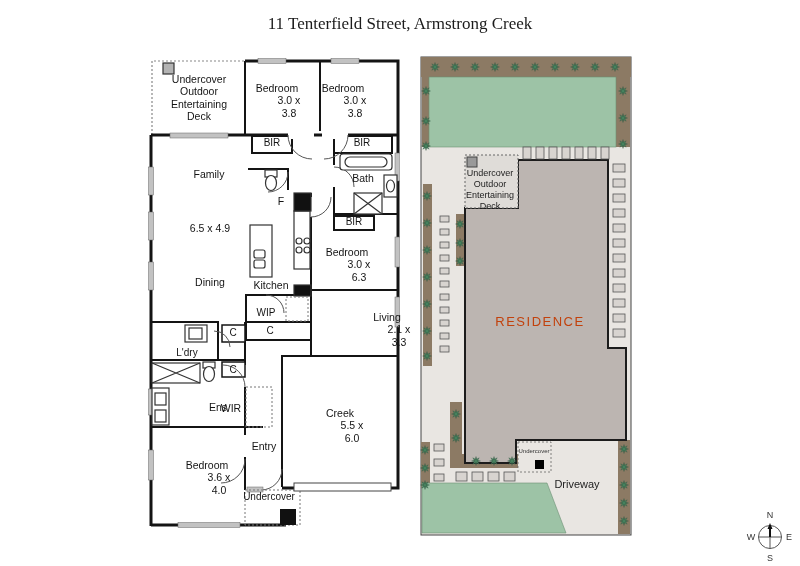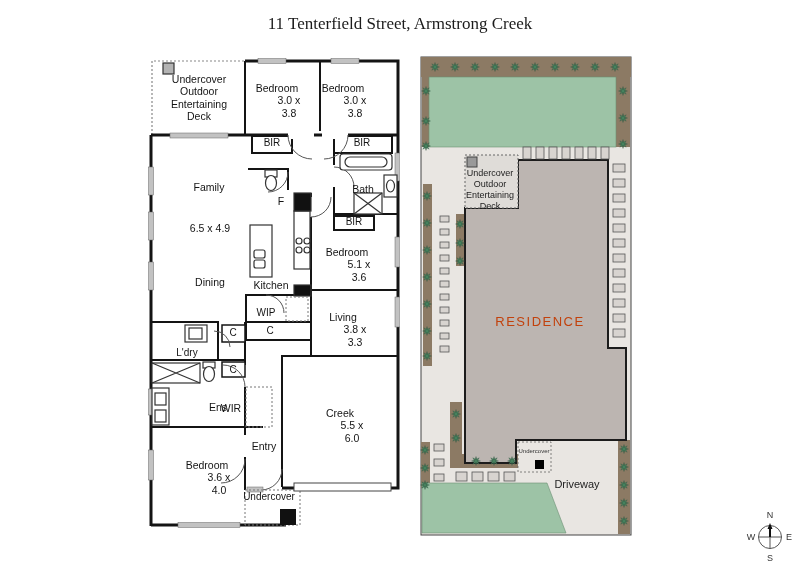--- a/index.html
+++ b/index.html
@@ -264,35 +264,35 @@
   <div class="lbl" style="left:245px;top:82px;width:64px;">
     <div>Bedroom</div>
     <div class="sz">3.0 x 3.8</div>
   </div>
   <div class="lbl" style="left:311px;top:82px;width:64px;">
     <div>Bedroom</div>
     <div class="sz">3.0 x 3.8</div>
   </div>
   <div class="lbl small" style="left:252px;top:137px;width:40px;">BIR</div>
   <div class="lbl small" style="left:342px;top:137px;width:40px;">BIR</div>
-  <div class="lbl" style="left:179px;top:181px;width:60px;">Family</div>
-  <div class="lbl" style="left:333px;top:183px;width:60px;">Bath</div>
+  <div class="lbl" style="left:179px;top:168px;width:60px;">Family</div>
+  <div class="lbl" style="left:333px;top:172px;width:60px;">Bath</div>
   <div class="lbl" style="left:271px;top:195px;width:20px;">F</div>
   <div class="lbl" style="left:180px;top:222px;width:60px;">6.5 x 4.9</div>
   <div class="lbl small" style="left:334px;top:216px;width:40px;">BIR</div>
   <div class="lbl" style="left:317px;top:246px;width:60px;">
     <div>Bedroom</div>
-    <div class="sz">5.1 x 3.6</div>
+    <div class="sz">3.0 x 6.3</div>
   </div>
   <div class="lbl" style="left:180px;top:276px;width:60px;">Dining</div>
   <div class="lbl" style="left:241px;top:279px;width:60px;">Kitchen</div>
   <div class="lbl small" style="left:246px;top:307px;width:40px;">WIP</div>
-  <div class="lbl" style="left:313px;top:311px;width:60px;">
+  <div class="lbl" style="left:313px;top:311px;width:60px;padding-left:44px;">
     <div>Living</div>
-    <div class="sz">3.8 x 3.3</div>
+    <div class="sz">2.1 x 3.3</div>
   </div>
   <div class="lbl small" style="left:260px;top:325px;width:20px;">C</div>
   <div class="lbl small" style="left:223px;top:327px;width:20px;">C</div>
   <div class="lbl small" style="left:167px;top:347px;width:40px;">L'dry</div>
   <div class="lbl small" style="left:223px;top:364px;width:20px;">C</div>
   <div class="lbl" style="left:162px;top:401px;width:40px;margin-left:36px;">Ens</div>
   <div class="lbl" style="left:211px;top:402px;width:40px;">WIR</div>
   <div class="lbl" style="left:310px;top:407px;width:60px;">
     <div>Creek</div>
     <div class="sz">5.5 x 6.0</div>

